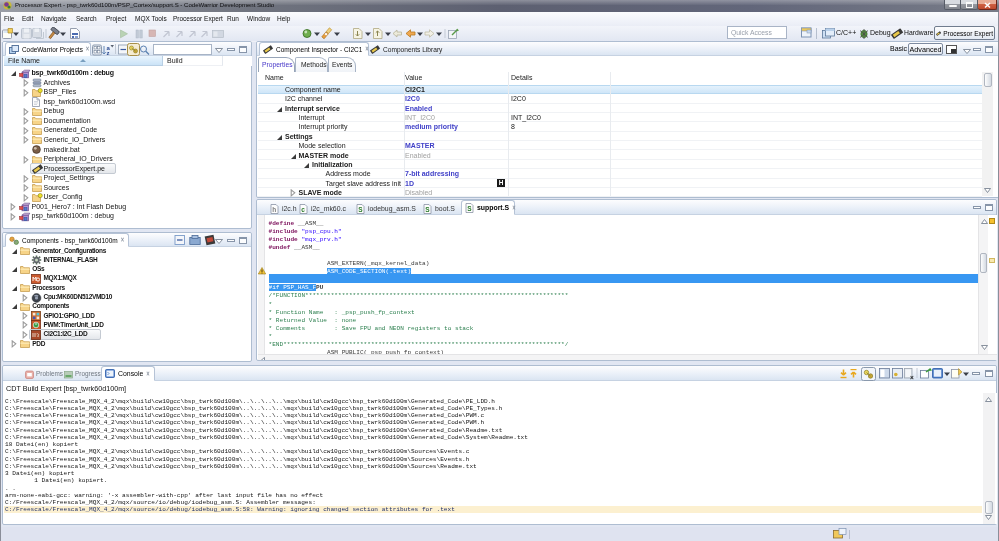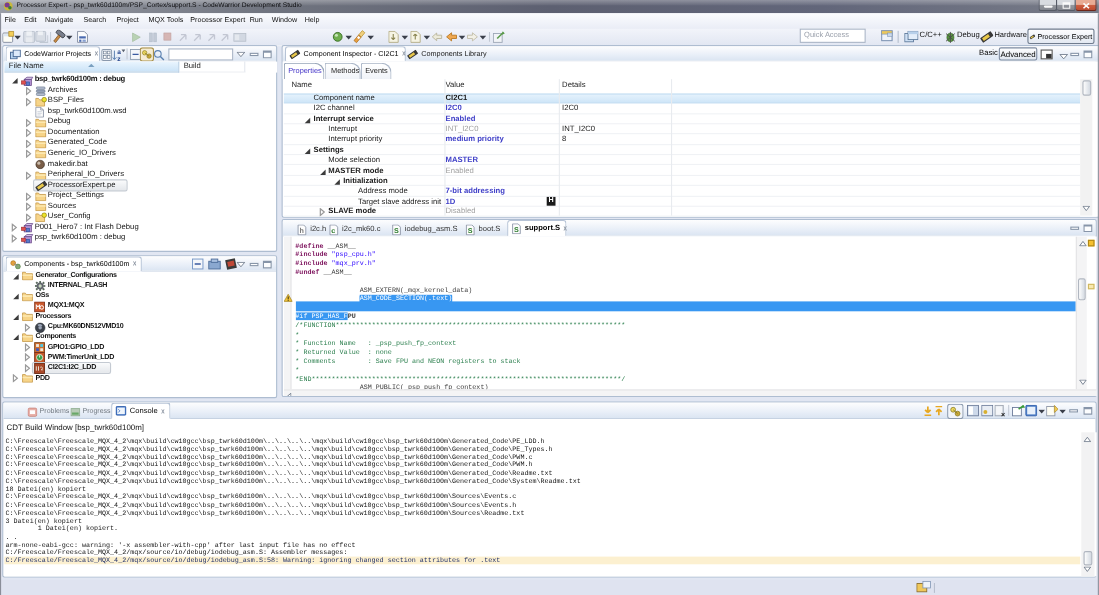--- a/index.html
+++ b/index.html
@@ -770,21 +770,21 @@
         </svg></div>
 <div class="abs" style="left:948px;top:2px;"><svg width="11" height="11">
           <rect x="0.5" y="1.5" width="7.5" height="8.5" fill="#fffef4" stroke="#8a93a5" stroke-width="0.8"></rect>
           <polygon points="7.5,0.5 11,4 7.5,7" fill="#f0c850" stroke="#a08020" stroke-width="0.5"></polygon>
         </svg></div>
 <div class="abs" style="left:960px;top:5px;"><svg width="6" height="6">
           <polygon points="0,0.5 6,0.5 3,4" fill="#3a3f4a"></polygon>
         </svg></div>
 <div class="mm" style="left:969px;top:6px;width:8px;height:3px;background:#fcfdfe;border:1px solid #8795a9;"></div>
 <div class="mm" style="left:982px;top:4px;width:8px;height:7px;background:#fcfdfe;border:1px solid #8795a9;border-top-width:2px;"></div>
-<div class="abs" style="left:3px;top:18px;font-size:7.2px;color:#111;">CDT Build Window [bsp_twrk60d100m]</div>
+<div class="abs" style="left:3px;top:18px;font-size:7.2px;color:#111;">CDT Build Expert [bsp_twrk60d100m]</div>
 <div class="abs" style="left:1px;top:27px;width:993px;height:131px;background:#fff;">
 <div class="abs mono" style="left:1px;top:4.5px;font-size:6.1px;white-space:pre;color:#141414;">C:\Freescale\Freescale_MQX_4_2\mqx\build\cw10gcc\bsp_twrk60d100m\..\..\..\..\mqx\build\cw10gcc\bsp_twrk60d100m\Generated_Code\PE_LDD.h</div>
 <div class="abs mono" style="left:1px;top:11.8px;font-size:6.1px;white-space:pre;color:#141414;">C:\Freescale\Freescale_MQX_4_2\mqx\build\cw10gcc\bsp_twrk60d100m\..\..\..\..\mqx\build\cw10gcc\bsp_twrk60d100m\Generated_Code\PE_Types.h</div>
 <div class="abs mono" style="left:1px;top:19.0px;font-size:6.1px;white-space:pre;color:#141414;">C:\Freescale\Freescale_MQX_4_2\mqx\build\cw10gcc\bsp_twrk60d100m\..\..\..\..\mqx\build\cw10gcc\bsp_twrk60d100m\Generated_Code\PWM.c</div>
 <div class="abs mono" style="left:1px;top:26.2px;font-size:6.1px;white-space:pre;color:#141414;">C:\Freescale\Freescale_MQX_4_2\mqx\build\cw10gcc\bsp_twrk60d100m\..\..\..\..\mqx\build\cw10gcc\bsp_twrk60d100m\Generated_Code\PWM.h</div>
 <div class="abs mono" style="left:1px;top:33.5px;font-size:6.1px;white-space:pre;color:#141414;">C:\Freescale\Freescale_MQX_4_2\mqx\build\cw10gcc\bsp_twrk60d100m\..\..\..\..\mqx\build\cw10gcc\bsp_twrk60d100m\Generated_Code\Readme.txt</div>
 <div class="abs mono" style="left:1px;top:40.8px;font-size:6.1px;white-space:pre;color:#141414;">C:\Freescale\Freescale_MQX_4_2\mqx\build\cw10gcc\bsp_twrk60d100m\..\..\..\..\mqx\build\cw10gcc\bsp_twrk60d100m\Generated_Code\System\Readme.txt</div>
 <div class="abs mono" style="left:1px;top:48.0px;font-size:6.1px;white-space:pre;color:#141414;">18 Datei(en) kopiert</div>
 <div class="abs mono" style="left:1px;top:55.2px;font-size:6.1px;white-space:pre;color:#141414;">C:\Freescale\Freescale_MQX_4_2\mqx\build\cw10gcc\bsp_twrk60d100m\..\..\..\..\mqx\build\cw10gcc\bsp_twrk60d100m\Sources\Events.c</div>
 <div class="abs mono" style="left:1px;top:62.5px;font-size:6.1px;white-space:pre;color:#141414;">C:\Freescale\Freescale_MQX_4_2\mqx\build\cw10gcc\bsp_twrk60d100m\..\..\..\..\mqx\build\cw10gcc\bsp_twrk60d100m\Sources\Events.h</div>

